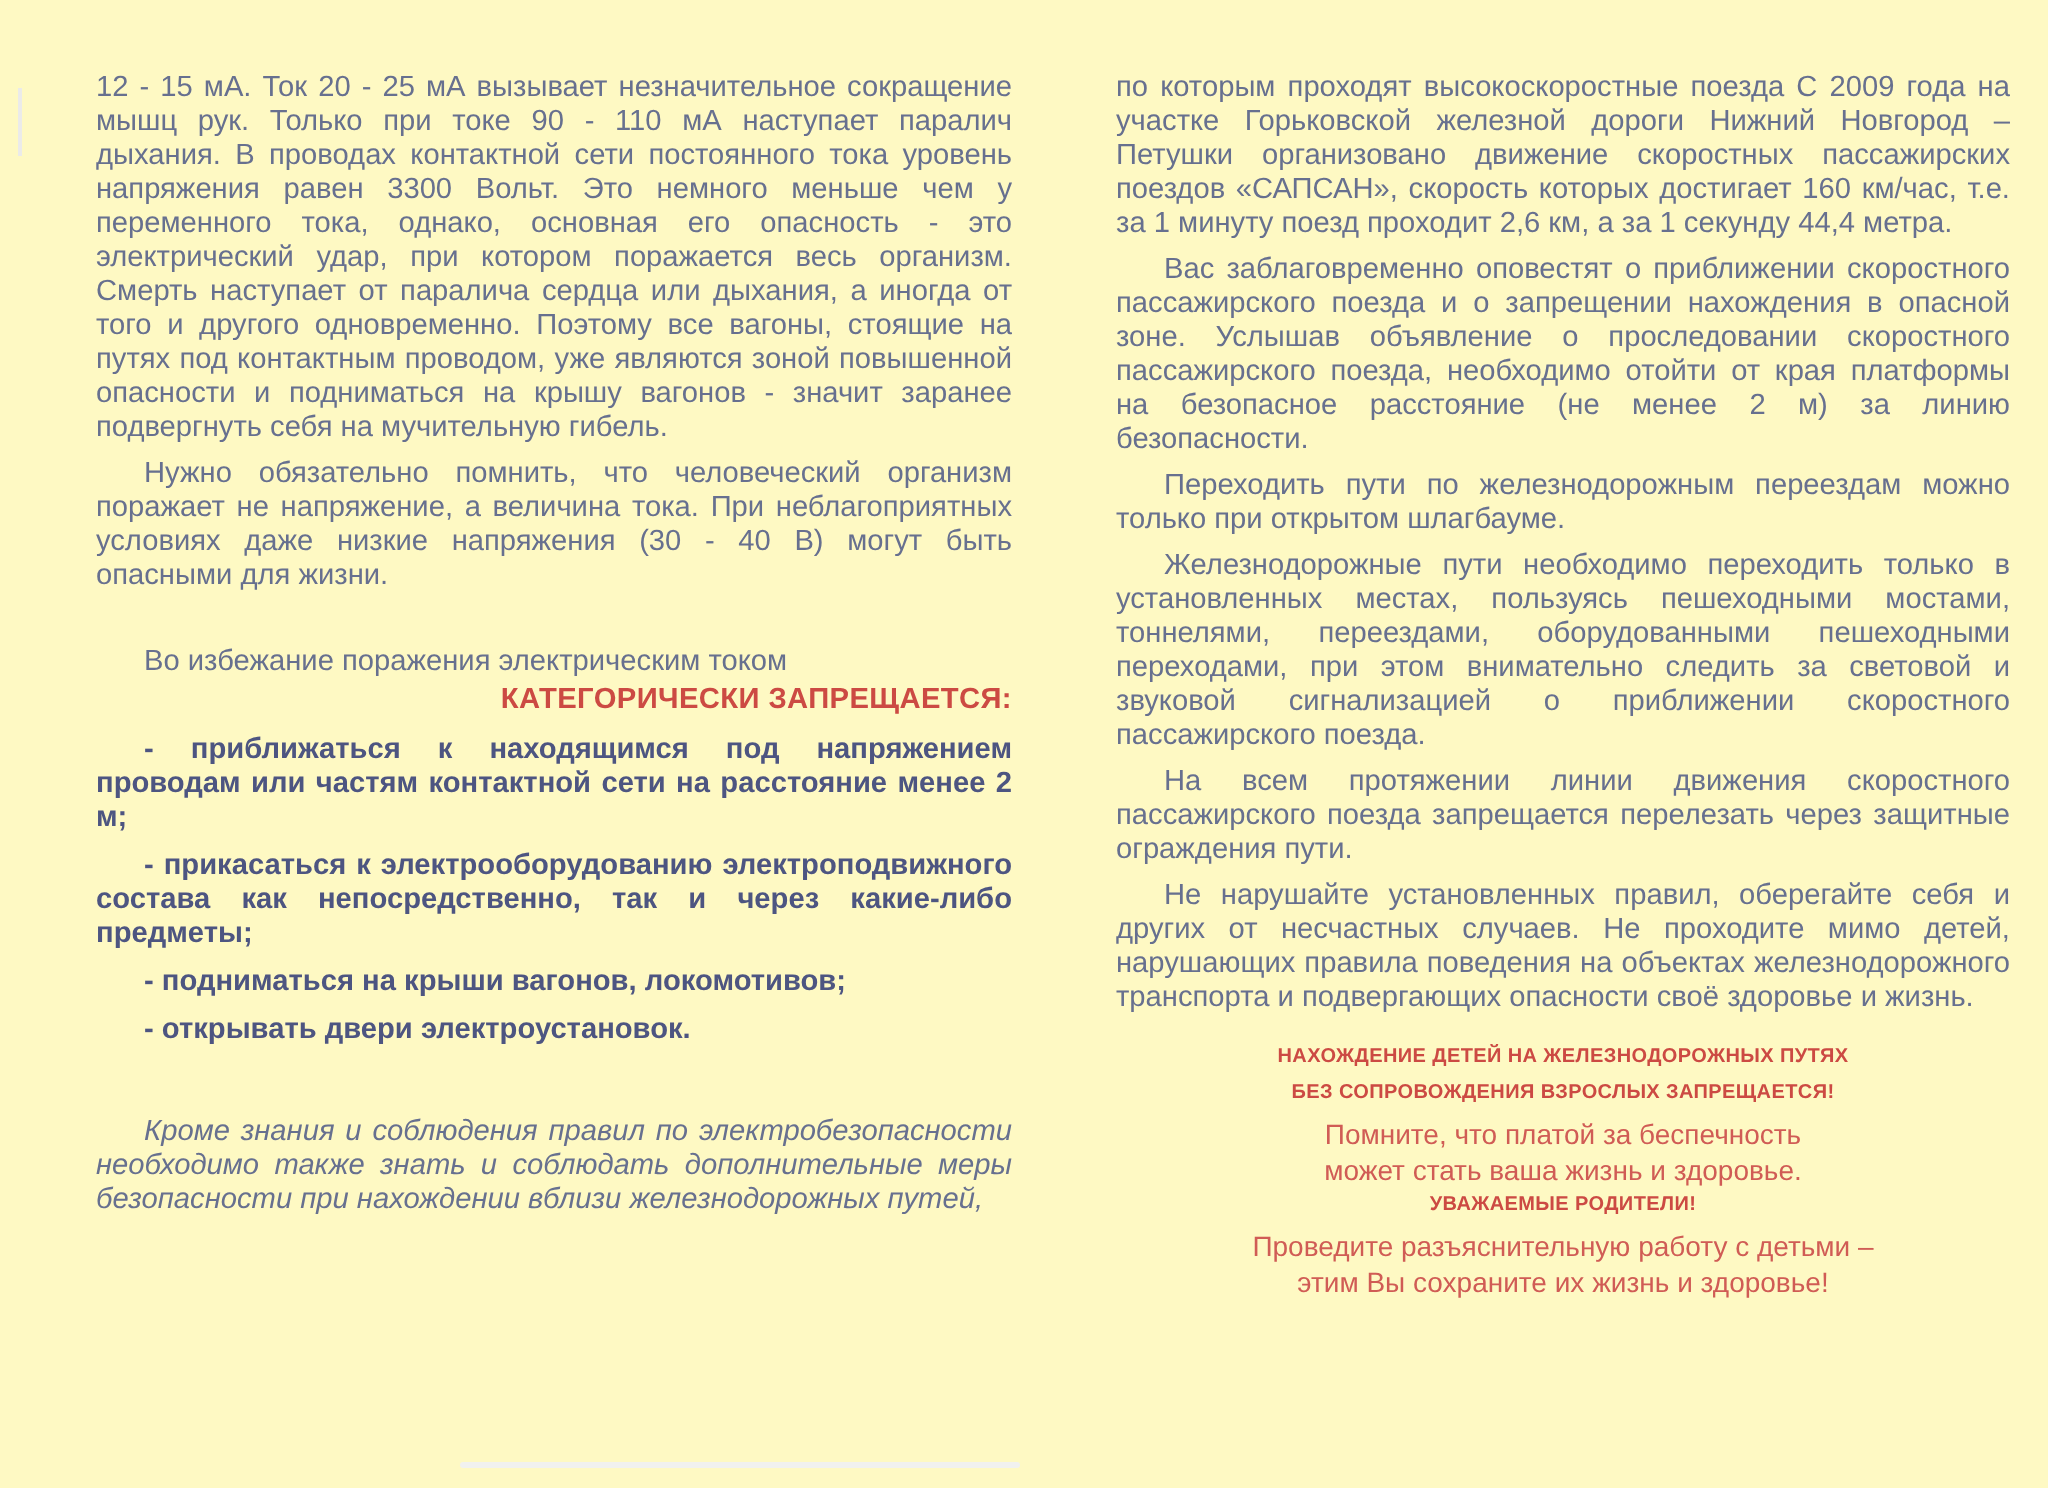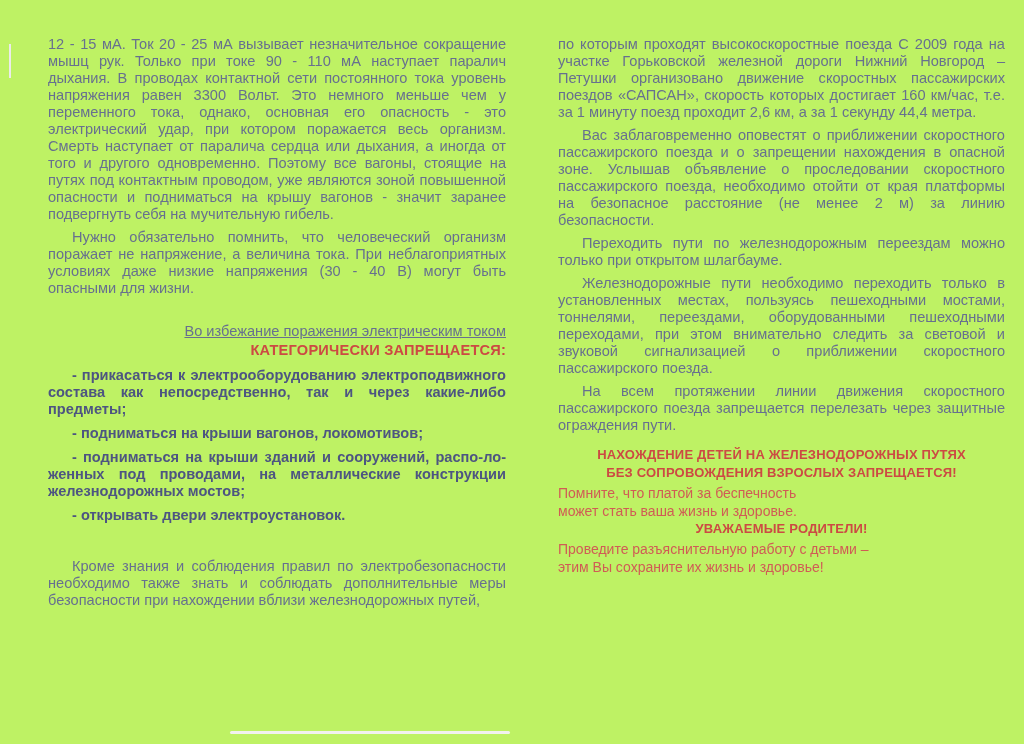--- a/index.html
+++ b/index.html
@@ -10,21 +10,21 @@
     width: 1024px;
     height: 744px;
     background: #fbfbfa;
     font-family: "Liberation Sans", sans-serif;
     overflow: hidden;
     position: relative;
   }
   .sheet {
     position: absolute;
     inset: 0;
-    background: #bef264;
+    background: #fef9c3;
   }
   .col {
     position: absolute;
     top: 36px;
   }
   .col.left  { left: 48px;  width: 458px; }
   .col.right { left: 558px; width: 447px; }
 
   p {
     margin: 0 0 6px 0;
@@ -32,56 +32,56 @@
     line-height: 17px;
     color: #67708f;
     text-align: justify;
     text-indent: 24px;
   }
   .noindent { text-indent: 0; }
 
   .intro-line {
     margin-top: 26px;
     margin-bottom: 2px;
-    text-align: right;
-    text-decoration: underline;
+    text-align: left;
   }
   .red-heading {
     color: #cc4a43;
     font-weight: bold;
     text-align: right;
     margin-bottom: 8px;
     letter-spacing: 0.2px;
   }
   .item {
     font-weight: bold;
     color: #4d5581;
     margin-bottom: 7px;
   }
-  .closing { margin-top: 34px; }
+  .closing { margin-top: 34px; font-style: italic; }
 
   .red-block {
     margin-top: 12px;
     text-align: center;
   }
   .red-bold {
     color: #cc4a43;
     font-weight: bold;
-    font-size: 13px;
+    font-size: 10px;
     line-height: 18px;
     text-align: center;
     text-indent: 0;
     white-space: pre-line;
     margin-bottom: 3px;
     letter-spacing: 0.2px;
   }
   .red-reg {
     color: #d05c55;
     font-size: 14px;
     line-height: 17.5px;
+    text-align: center;
     text-indent: 0;
     white-space: pre-line;
     margin-bottom: 0;
   }
   .parents { }
 
   .artifact-left {
     position: absolute;
     left: 9px;
     top: 44px;
@@ -104,34 +104,35 @@
 
 <div class="sheet">
 
   <div class="col left">
     <p class="noindent">12 - 15 мА. Ток 20 - 25 мА вызывает незначительное сокращение мышц рук. Только при токе 90 - 110 мА наступает паралич дыхания. В проводах контактной сети постоянного тока уровень напряжения равен 3300 Вольт. Это немного меньше чем у переменного тока, однако, основная его опасность - это электрический удар, при котором поражается весь организм. Смерть наступает от паралича сердца или дыхания, а иногда от того и другого одновременно. Поэтому все вагоны, стоящие на путях под контактным проводом, уже являются зоной повышенной опасности и подниматься на крышу вагонов - значит заранее подвергнуть себя на мучительную гибель.</p>
     <p>Нужно обязательно помнить, что человеческий организм поражает не напряжение, а величина тока. При неблагоприятных условиях даже низкие напряжения (30 - 40 В) могут быть опасными для жизни.</p>
 
     <p class="intro-line">Во избежание поражения электрическим током</p>
     <p class="red-heading">КАТЕГОРИЧЕСКИ ЗАПРЕЩАЕТСЯ:</p>
 
+    <p class="item">- приближаться к находящимся под напряжением проводам или частям контактной сети на расстояние менее 2 м;</p>
     <p class="item">- прикасаться к электрооборудованию электроподвижного состава как непосредственно, так и через какие-либо предметы;</p>
     <p class="item">- подниматься на крыши вагонов, локомотивов;</p>
-    <p class="item">- подниматься на крыши зданий и сооружений, распо-ло-женных под проводами, на металлические конструкции железнодорожных мостов;</p>
     <p class="item">- открывать двери электроустановок.</p>
 
     <p class="closing">Кроме знания и соблюдения правил по электробезопасности необходимо также знать и соблюдать дополнительные меры безопасности при нахождении вблизи железнодорожных путей,</p>
   </div>
 
   <div class="col right">
     <p class="noindent">по которым проходят высокоскоростные поезда С 2009 года на участке Горьковской железной дороги Нижний Новгород – Петушки организовано движение скоростных пассажирских поездов «САПСАН», скорость которых достигает 160 км/час, т.е. за 1 минуту поезд проходит 2,6 км, а за 1 секунду 44,4 метра.</p>
     <p>Вас заблаговременно оповестят о приближении скоростного пассажирского поезда и о запрещении нахождения в опасной зоне. Услышав объявление о проследовании скоростного пассажирского поезда, необходимо отойти от края платформы на безопасное расстояние (не менее 2 м) за линию безопасности.</p>
     <p>Переходить пути по железнодорожным переездам можно только при открытом шлагбауме.</p>
     <p>Железнодорожные пути необходимо переходить только в установленных местах, пользуясь пешеходными мостами, тоннелями, переездами, оборудованными пешеходными переходами, при этом внимательно следить за световой и звуковой сигнализацией о приближении скоростного пассажирского поезда.</p>
     <p>На всем протяжении линии движения скоростного пассажирского поезда запрещается перелезать через защитные ограждения пути.</p>
+    <p>Не нарушайте установленных правил, оберегайте себя и других от несчастных случаев. Не проходите мимо детей, нарушающих правила поведения на объектах железнодорожного транспорта и подвергающих опасности своё здоровье и жизнь.</p>
 
     <div class="red-block">
       <p class="red-bold">НАХОЖДЕНИЕ ДЕТЕЙ НА ЖЕЛЕЗНОДОРОЖНЫХ ПУТЯХ
 БЕЗ СОПРОВОЖДЕНИЯ ВЗРОСЛЫХ ЗАПРЕЩАЕТСЯ!</p>
       <p class="red-reg">Помните, что платой за беспечность
 может стать ваша жизнь и здоровье.</p>
       <p class="red-bold parents">УВАЖАЕМЫЕ РОДИТЕЛИ!</p>
       <p class="red-reg">Проведите разъяснительную работу с детьми –
 этим Вы сохраните их жизнь и здоровье!</p>
     </div>

